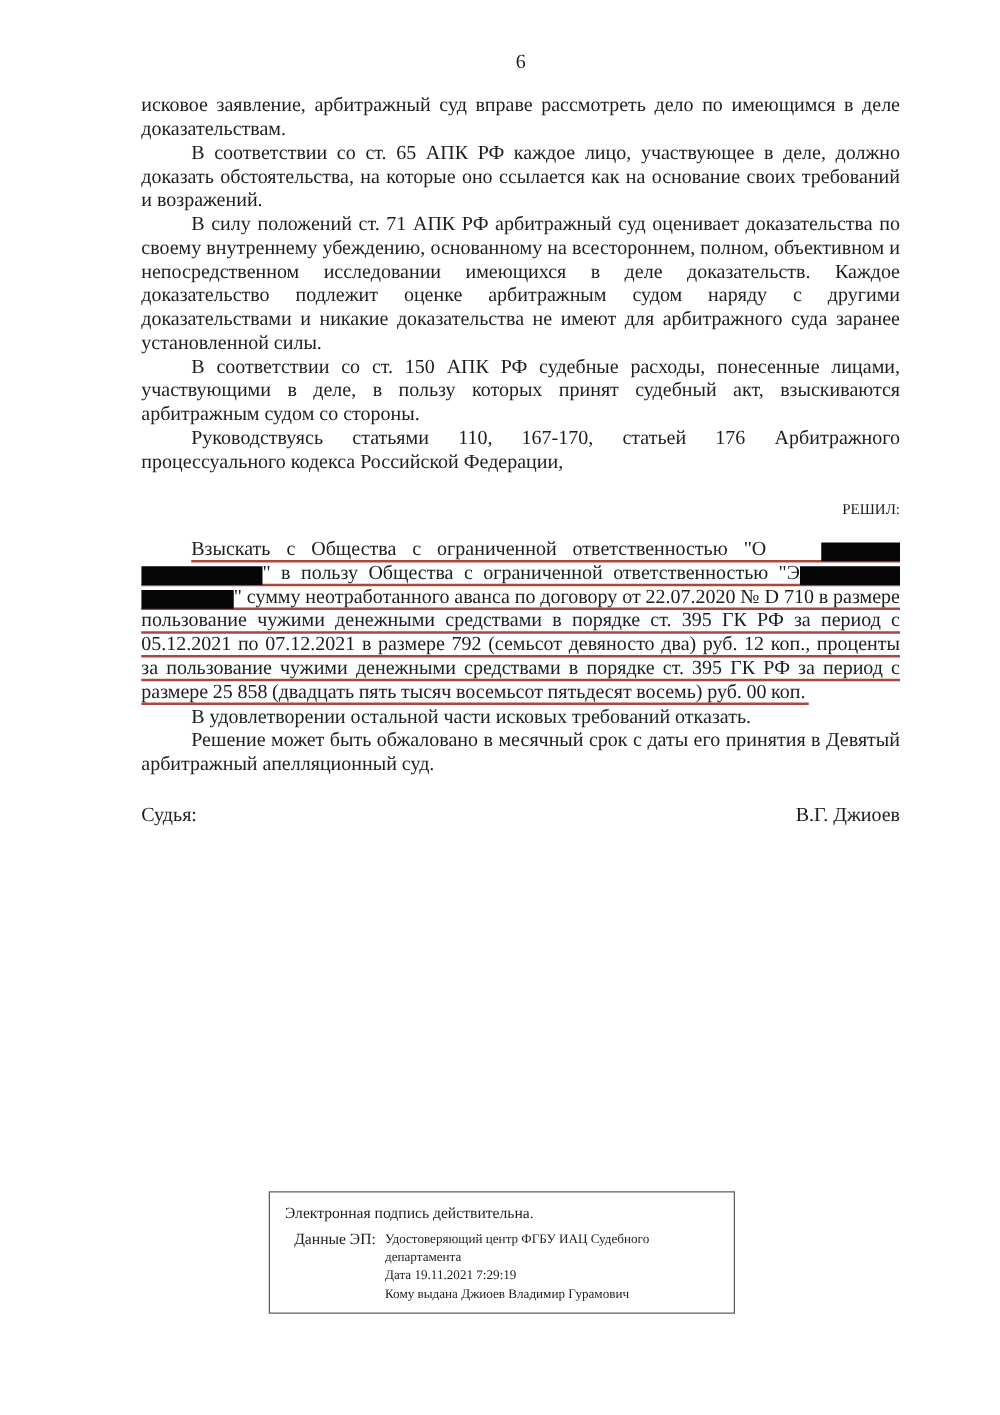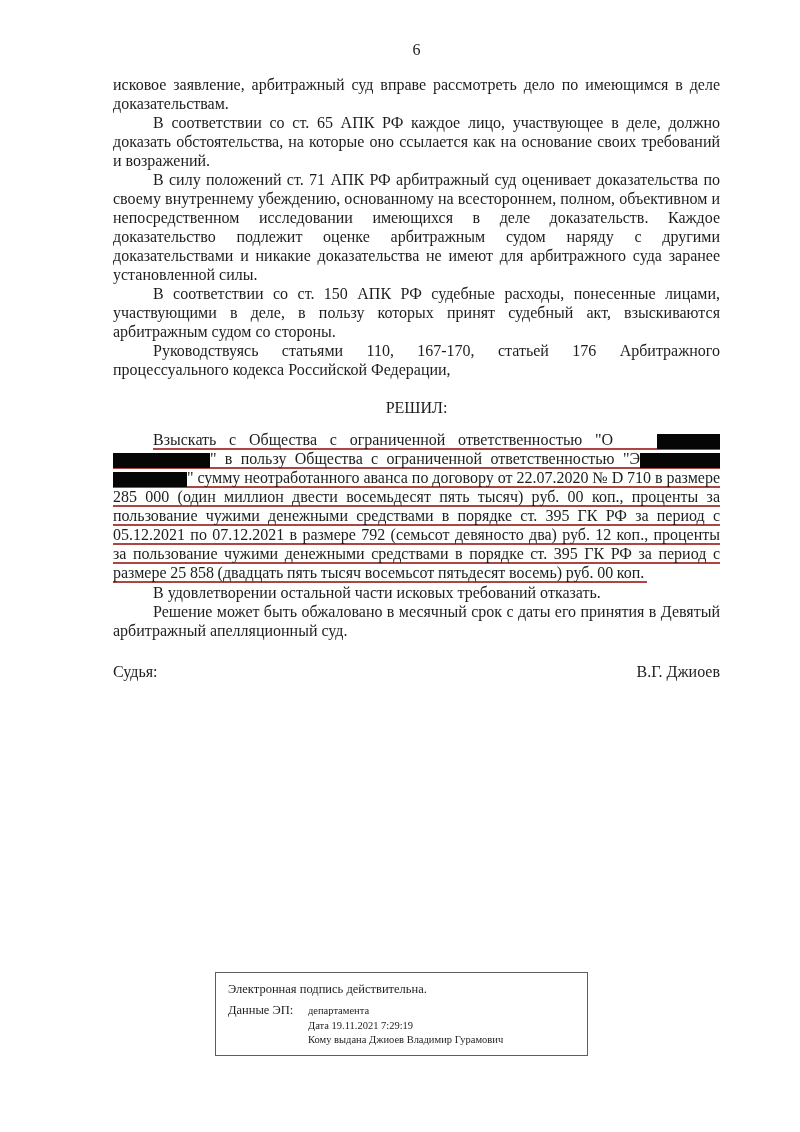--- a/index.html
+++ b/index.html
@@ -23,24 +23,24 @@
     margin-bottom: 16px;
   }
 
   .para {
     margin: 0;
     text-align: justify;
   }
   .para.indent { text-indent: 40px; }
 
   .resolution {
-    text-align: center;
+    text-align: right;
     margin: 19px 0 14px 0;
     font-weight: normal;
-    font-size: 16px;
+    font-size: 12px;
   }
 
   .decision-block { width: 607px; }
   .decision-line {
     display: flex;
     align-items: stretch;
     height: 19px;
     overflow: hidden;
     background: linear-gradient(var(--red, #ab4641), var(--red, #ab4641)) right bottom / 100% 2px no-repeat;
   }
@@ -87,20 +87,21 @@
     line-height: 17px;
   }
   .esign-title { }
   .esign-row {
     display: flex;
     align-items: flex-start;
     margin-top: 4px;
   }
   .esign-label {
     flex: 0 0 80px;
+    text-align: center;
   }
   .esign-details {
     flex: 1 1 auto;
     font-size: 10.5px;
     line-height: 14.5px;
     padding-top: 2px;
   }
   .esign-detail { }
 </style>
 </head>
@@ -139,25 +140,20 @@
           <span class="line-text">" в пользу Общества с ограниченной ответственностью "Э</span>
           <span class="redaction" style="width: 80px;"></span>
         </div>
 
         <div class="decision-line">
           <span class="redaction" style="width: 74px;"></span>
           <span class="line-text">" сумму неотработанного аванса по договору от 22.07.2020 № D 710 в размере 1</span>
 
         </div>
 
-        <div class="decision-line">
-
-          <span class="line-text">285 000 (один миллион двести восемьдесят пять тысяч) руб. 00 коп., проценты за</span>
-
-        </div>
 
         <div class="decision-line">
 
           <span class="line-text">пользование чужими денежными средствами в порядке ст. 395 ГК РФ за период с</span>
 
         </div>
 
         <div class="decision-line">
 
           <span class="line-text">05.12.2021 по 07.12.2021 в размере 792 (семьсот девяносто два) руб. 12 коп., проценты</span>
@@ -190,20 +186,21 @@
       <span>Судья:</span>
       <span>В.Г. Джиоев</span>
     </div>
 
     <div class="esign-box">
       <div class="esign-title">Электронная подпись действительна.</div>
       <div class="esign-row">
         <div class="esign-label">Данные ЭП:</div>
         <div class="esign-details">
 
+            <div class="esign-detail">Удостоверяющий центр ФГБУ ИАЦ Судебного</div>
 
             <div class="esign-detail">департамента</div>
 
             <div class="esign-detail">Дата 19.11.2021 7:29:19</div>
 
             <div class="esign-detail">Кому выдана Джиоев Владимир Гурамович</div>
           </div>
       </div>
     </div>
 

